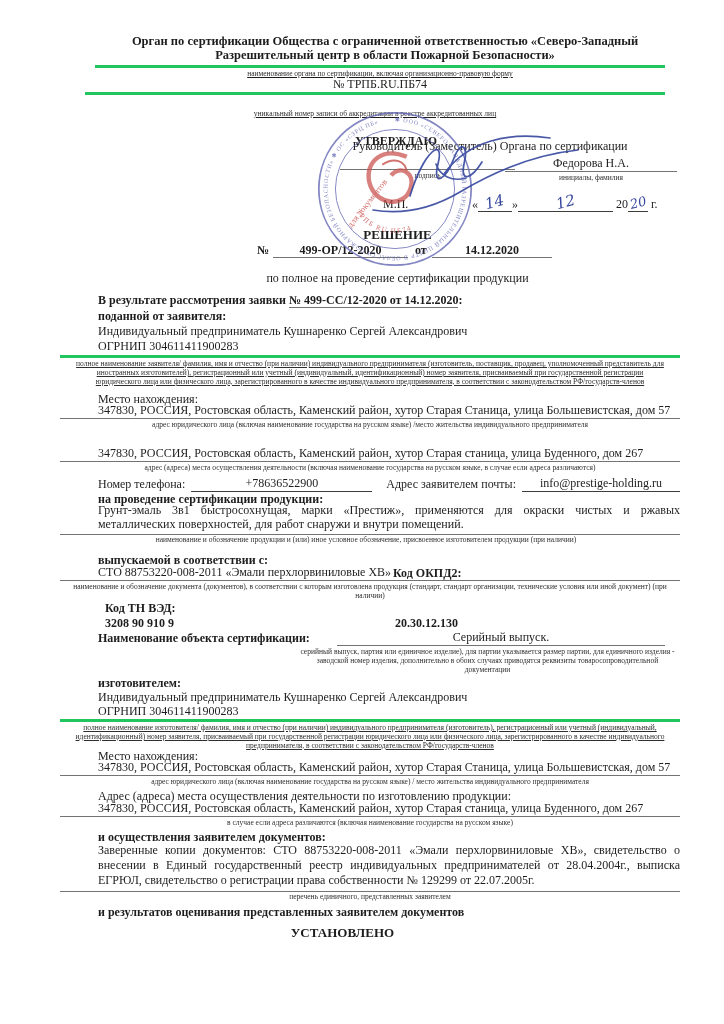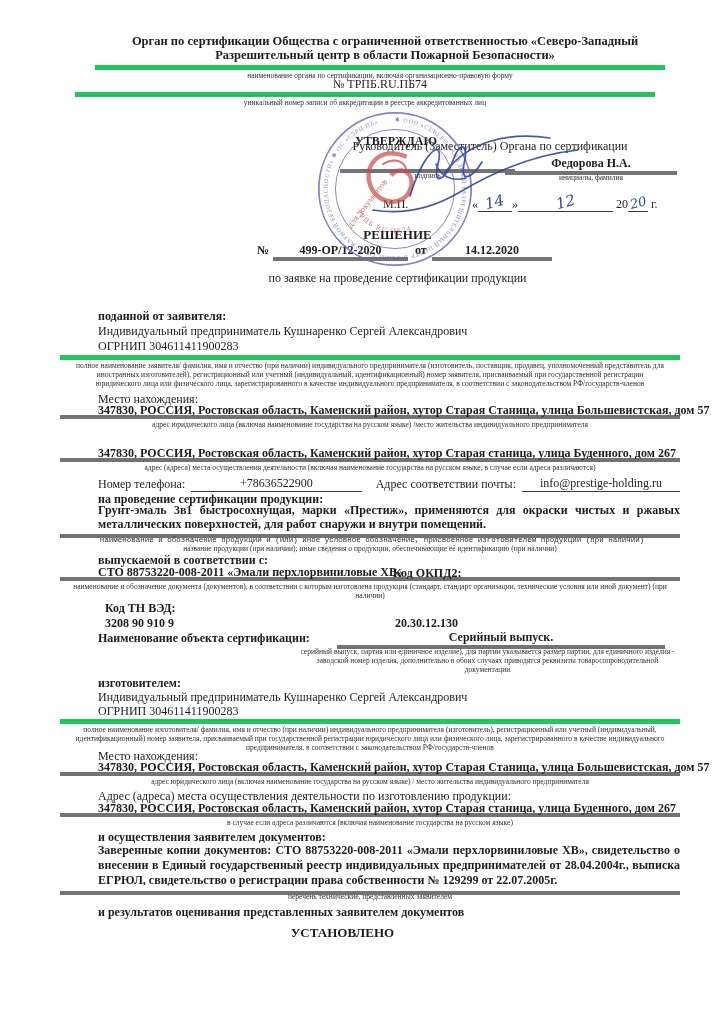--- a/index.html
+++ b/index.html
@@ -4,43 +4,43 @@
 <style>
   html,body{margin:0;padding:0;background:#ffffff;}
   .page{position:relative;width:724px;height:1024px;background:#fff;overflow:hidden;
         font-family:"Liberation Serif", serif;color:#1d1d1d;border-radius:29px;}
   .content{position:absolute;left:60px;top:0;width:620px;height:1024px;}
   .abs{position:absolute;}
   .t{font-size:12px;line-height:14.5px;}
   .b{font-weight:bold;}
   .c{text-align:center;}
   .cap{font-size:7.5px;line-height:8.8px;text-align:center;color:#2e2e2e;}
-  .rule-top{border-top:5px solid #22c55e;}
-  .uline{border-bottom:4px solid #737373;font-weight:bold;}
+  .rule-top{border-top:3px solid #22c55e;text-decoration:underline;}
+  .uline{border-bottom:1px solid #737373;}
   .nowrap{white-space:nowrap;}
   .just{text-align:justify;}
   .title{font-size:12.5px;line-height:13.5px;font-weight:bold;text-align:center;}
   .hand{font-family:"DejaVu Serif", serif;font-style:italic;color:#35479e;
         font-size:15px;display:inline-block;transform:rotate(-14deg);}
   .cell{display:inline-block;border-bottom:1px solid #3c3c3c;text-align:center;}
   .flexrow{display:flex;align-items:flex-end;}
   svg{display:block;}
 </style>
 </head>
 <body>
 
 <div class="page">
 <div class="content">
 
   <div class="abs title" style="top:35px;left:0;width:620px;padding-left:30px;box-sizing:border-box;">Орган по сертификации Общества с ограниченной ответственностью «Северо-Западный Разрешительный центр в области Пожарной Безопасности»</div>
   <div class="abs rule-top" style="top:65px;left:35px;width:570px;padding-top:2px;">
     <div class="cap">наименование органа по сертификации, включая организационно-правовую форму</div>
   </div>
   <div class="abs t c" style="top:77px;left:0;width:620px;padding-left:20px;box-sizing:border-box;">№ ТРПБ.RU.ПБ74</div>
-  <div class="abs rule-top" style="top:92px;left:15px;width:580px;padding-top:2px;">
+  <div class="abs rule-top" style="top:92px;left:25px;width:580px;padding-top:15px;">
     <div class="cap">уникальный номер записи об аккредитации в реестре аккредитованных лиц</div>
   </div>
 
   <div class="abs" style="top:112px;left:0;width:620px;height:152px;">
     <div class="abs t b c" style="top:10px;left:256px;width:160px;margin-top:12px;">УТВЕРЖДАЮ</div>
     <div class="abs t c" style="top:27px;left:240px;width:380px;">Руководитель (Заместитель) Органа по сертификации</div>
     <div class="abs uline" style="top:41px;left:280px;width:175px;height:16px;"></div>
     <div class="abs cap" style="top:60px;left:280px;width:175px;">подпись</div>
     <div class="abs t c uline" style="top:44px;left:445px;width:172px;height:15px;">Федорова Н.А.</div>
     <div class="abs cap" style="top:62px;left:445px;width:172px;">инициалы, фамилия</div>
@@ -56,42 +56,44 @@
     </div>
   </div>
 
   <div class="abs b c" style="top:227px;left:0;width:620px;font-size:13px;padding-left:55px;box-sizing:border-box;">РЕШЕНИЕ</div>
   <div class="abs" style="top:243px;left:0;width:620px;height:16px;">
     <span class="abs t b" style="left:197px;">№</span>
     <span class="abs t b c uline" style="left:213px;width:135px;height:14px;">499-ОР/12-2020</span>
     <span class="abs t b" style="left:355px;">от</span>
     <span class="abs t b c uline" style="left:372px;width:120px;height:14px;">14.12.2020</span>
   </div>
-  <div class="abs t c" style="top:271px;left:0;width:620px;padding-left:55px;box-sizing:border-box;">по заявке на проведение сертификации продукции</div>
+  <div class="abs t c" style="top:271px;left:0;width:620px;padding-left:55px;box-sizing:border-box;">по полное на проведение сертификации продукции</div>
 
+  <div class="abs t b" style="top:293px;left:38px;width:582px;">
+    <span>В результате рассмотрения заявки </span><span class="uline">№ 499-СС/12-2020 от 14.12.2020</span><span>:</span>
+  </div>
   <div class="abs t b" style="top:309px;left:38px;">поданной от заявителя:</div>
   <div class="abs t" style="top:324px;left:38px;">Индивидуальный предприниматель Кушнаренко Сергей Александрович</div>
   <div class="abs t" style="top:339px;left:38px;">ОГРНИП 304611411900283</div>
   <div class="abs rule-top cap" style="top:355px;left:0;width:620px;padding:2px 14px 0;box-sizing:border-box;">полное наименование заявителя/ фамилия, имя и отчество (при наличии) индивидуального предпринимателя (изготовитель, поставщик, продавец, уполномоченный представитель для иностранных изготовителей), регистрационный или учетный (индивидуальный, идентификационный) номер заявителя, присваиваемый при государственной регистрации юридического лица или физического лица, зарегистрированного в качестве индивидуального предпринимателя, в соответствии с законодательством РФ/государств-членов</div>
   <div class="abs t" style="top:392px;left:38px;">Место нахождения:</div>
   <div class="abs t uline nowrap" style="top:403px;left:0;width:620px;height:16px;padding-left:38px;box-sizing:border-box;">347830, РОССИЯ, Ростовская область, Каменский район, хутор Старая Станица, улица Большевистская, дом 57</div>
   <div class="abs cap" style="top:421px;left:0;width:620px;">адрес юридического лица (включая наименование государства на русском языке) /место жительства индивидуального предпринимателя</div>
   <div class="abs t uline nowrap" style="top:446px;left:0;width:620px;height:16px;padding-left:38px;box-sizing:border-box;">347830, РОССИЯ, Ростовская область, Каменский район, хутор Старая станица, улица Буденного, дом 267</div>
   <div class="abs cap" style="top:464px;left:0;width:620px;">адрес (адреса) места осуществления деятельности (включая наименование государства на русском языке, в случае если адреса различаются)</div>
   <div class="abs flexrow t" style="top:476px;left:38px;width:582px;">
     <span>Номер телефона:</span>
     <span class="cell" style="flex:1;margin-left:6px;">+78636522900</span>
-    <span style="margin-left:14px;">Адрес соответствии почты:</span>
+    <span style="margin-left:14px;">Адрес заявителем почты:</span>
     <span class="cell" style="width:158px;margin-left:6px;">info@prestige-holding.ru</span>
   </div>
 
   <div class="abs t b" style="top:492px;left:38px;">на проведение сертификации продукции:</div>
   <div class="abs t just uline" style="top:504px;left:0;width:620px;padding:0 0 3px 38px;box-sizing:border-box;line-height:13.5px;">Грунт-эмаль 3в1 быстросохнущая, марки «Престиж», применяются для окраски чистых и ржавых металлических поверхностей, для работ снаружи и внутри помещений.</div>
-  <div class="abs cap" style="top:536px;left:12px;width:600px;font-family:Liberation Mono, monospace;">наименование и обозначение продукции и (или) иное условное обозначение, присвоенное изготовителем продукции (при наличии)</div>
-  <div class="abs cap" style="top:545px;left:10px;width:600px;">название продукции (при наличии); иные сведения о продукции, обеспечивающие её идентификацию (при наличии)</div>
+  <div class="abs cap" style="top:536px;left:6px;width:600px;">наименование и обозначение продукции и (или) иное условное обозначение, присвоенное изготовителем продукции (при наличии)</div>
   <div class="abs t b" style="top:553px;left:38px;">выпускаемой в соответствии с:</div>
   <div class="abs t uline nowrap" style="top:565px;left:0;width:620px;height:16px;padding-left:38px;box-sizing:border-box;">СТО 88753220-008-2011 «Эмали перхлорвиниловые ХВ»</div>
   <div class="abs cap" style="top:583px;left:10px;width:600px;">наименование и обозначение документа (документов), в соответствии с которым изготовлена продукция (стандарт, стандарт организации, технические условия или иной документ) (при наличии)</div>
   <div class="abs t b" style="top:601px;left:45px;text-align:center;">Код ТН ВЭД:</div>
   <div class="abs t b" style="top:566px;left:333px;">Код ОКПД2:</div>
   <div class="abs t b" style="top:616px;left:45px;">3208 90 910 9</div>
   <div class="abs t b" style="top:616px;left:335px;">20.30.12.130</div>
   <div class="abs t b" style="top:631px;left:38px;">Наименование объекта сертификации:</div>
   <div class="abs cap" style="top:648px;left:235px;width:385px;">серийный выпуск, партия или единичное изделие), для партии указывается размер партии, для единичного изделия - заводской номер изделия, дополнительно в обоих случаях приводятся реквизиты товаросопроводительной документации</div>
   <div class="abs t c uline" style="top:630px;left:277px;width:328px;height:15px;">Серийный выпуск.</div>
@@ -102,21 +104,21 @@
   <div class="abs rule-top cap" style="top:719px;left:0;width:620px;padding:2px 8px 0;box-sizing:border-box;">полное наименование изготовителя/ фамилия, имя и отчество (при наличии) индивидуального предпринимателя (изготовитель), регистрационный или учетный (индивидуальный, идентификационный) номер заявителя, присваиваемый при государственной регистрации юридического лица или физического лица, зарегистрированного в качестве индивидуального предпринимателя, в соответствии с законодательством РФ/государств-членов</div>
   <div class="abs t" style="top:749px;left:38px;">Место нахождения:</div>
   <div class="abs t uline nowrap" style="top:760px;left:0;width:620px;height:16px;padding-left:38px;box-sizing:border-box;">347830, РОССИЯ, Ростовская область, Каменский район, хутор Старая Станица, улица Большевистская, дом 57</div>
   <div class="abs cap" style="top:778px;left:0;width:620px;">адрес юридического лица (включая наименование государства на русском языке) / место жительства индивидуального предпринимателя</div>
   <div class="abs t" style="top:789px;left:38px;">Адрес (адреса) места осуществления деятельности по изготовлению продукции:</div>
   <div class="abs t uline nowrap" style="top:801px;left:0;width:620px;height:16px;padding-left:38px;box-sizing:border-box;">347830, РОССИЯ, Ростовская область, Каменский район, хутор Старая станица, улица Буденного, дом 267</div>
   <div class="abs cap" style="top:819px;left:0;width:620px;">в случае если адреса различаются (включая наименование государства на русском языке)</div>
 
   <div class="abs t b" style="top:830px;left:38px;">и осуществления заявителем документов:</div>
   <div class="abs t just uline" style="top:843px;left:0;width:620px;padding:0 0 3px 38px;box-sizing:border-box;line-height:15px;">Заверенные копии документов: СТО 88753220-008-2011 «Эмали перхлорвиниловые ХВ», свидетельство о внесении в Единый государственный реестр индивидуальных предпринимателей от 28.04.2004г., выписка ЕГРЮЛ, свидетельство о регистрации права собственности № 129299 от 22.07.2005г.</div>
-  <div class="abs cap" style="top:893px;left:0;width:620px;">перечень технические, представленных заявителем</div>
+  <div class="abs cap" style="top:893px;left:0;width:620px;">перечень единичного, представленных заявителем</div>
   <div class="abs t b" style="top:905px;left:38px;">и результатов оценивания представленных заявителем документов</div>
   <div class="abs b c" style="top:925px;left:0;width:565px;font-size:13px;">УСТАНОВЛЕНО</div>
 
   <svg class="abs" style="top:106px;left:252px;z-index:5;" width="166" height="166" viewBox="0 0 170 170" aria-hidden="true">
     <g opacity="0.8">
       <circle cx="85" cy="85" r="78" fill="none" stroke="#6468b4" stroke-width="1.8"></circle>
       <circle cx="85" cy="85" r="61" fill="none" stroke="#6468b4" stroke-width="1"></circle>
       <defs>
         <path id="ringPath" d="M 85 16 A 69 69 0 1 1 84.9 16"></path>
         <path id="arcBot" d="M 45 108 A 47 47 0 0 0 127 104"></path>

